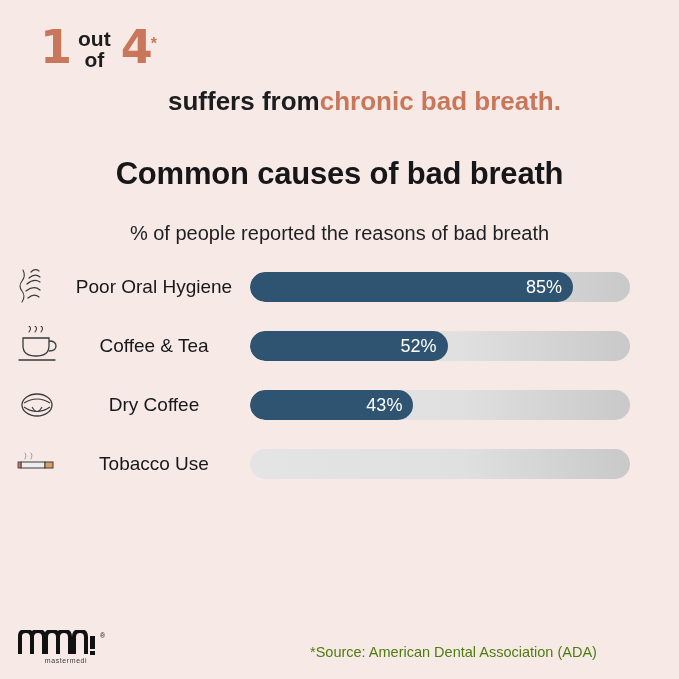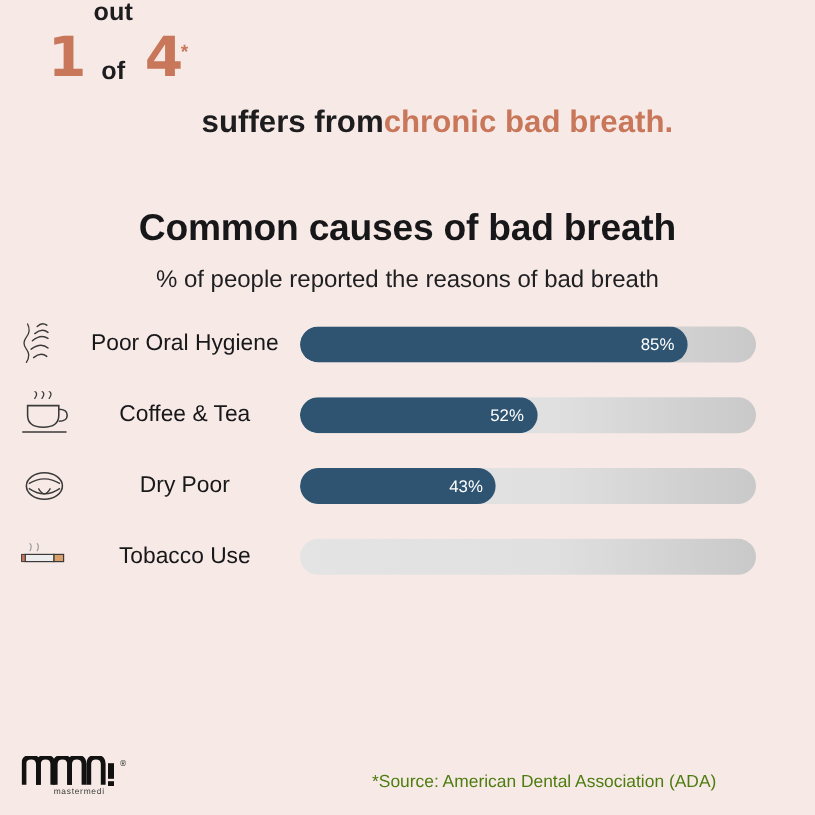--- a/index.html
+++ b/index.html
@@ -43,21 +43,20 @@
     color: #c8775a;
     line-height: 1;
     font-family: "DejaVu Sans", sans-serif;
   }
   .num-stack {
     display: inline-flex;
     flex-direction: column;
     align-items: center;
     justify-content: flex-end;
     margin-right: 2px;
-    gap: 28px;
   }
   .small-word {
     font-size: 21px;
     font-weight: bold;
     color: #1d1d1f;
     line-height: 1;
   }
   .hl-word {
     font-size: 26px;
     font-weight: bold;
@@ -87,21 +86,21 @@
     flex-direction: column;
     align-items: center;
     line-height: 1;
     margin-right: 6px;
   }
   .gap-l { margin-left: 8px; }
 
   
   .chart-title {
     position: absolute;
-    top: 172px;
+    top: 156px;
     left: 0;
     width: 679px;
     text-align: center;
     font-size: 31px;
     font-weight: bold;
     color: #17171a;
     letter-spacing: -0.2px;
   }
   .chart-sub {
     position: absolute;
@@ -159,21 +158,21 @@
     top: 0;
     height: 30px;
     border-radius: 15px;
     background: #2f5472;
     display: flex;
     align-items: center;
     justify-content: flex-end;
   }
   .bar-value {
     color: #ffffff;
-    font-size: 14px;
+    font-size: 18px;
     padding-right: 11px;
     white-space: nowrap;
   }
 
   
   .source {
     position: absolute;
     left: 310px;
     top: 644px;
     font-size: 14.5px;
@@ -261,21 +260,21 @@
 
     <div class="row">
       <div class="row-icon">
         <svg width="42" height="36" viewBox="0 0 42 36">
           <ellipse cx="21" cy="18" rx="15" ry="11" fill="none" stroke="#3a3a3a" stroke-width="1.3"></ellipse>
           <path d="M8 16 q13 -8 26 0" fill="none" stroke="#3a3a3a" stroke-width="1.1"></path>
           <path d="M8 20 q13 9 26 0" fill="none" stroke="#3a3a3a" stroke-width="1.1"></path>
           <path d="M16 20 q5 9 10 0" fill="none" stroke="#3a3a3a" stroke-width="1.1"></path>
         </svg>
       </div>
-      <div class="row-label">Dry Poor</div>
+      <div class="row-label">Dry Coffee</div>
       <div class="bar-track">
         <div class="bar-fill" style="width:43%;">
           <span class="bar-value">43%</span>
         </div>
       </div>
     </div>
 
     <div class="row">
       <div class="row-icon">
         <svg width="44" height="24" viewBox="0 0 44 24">

